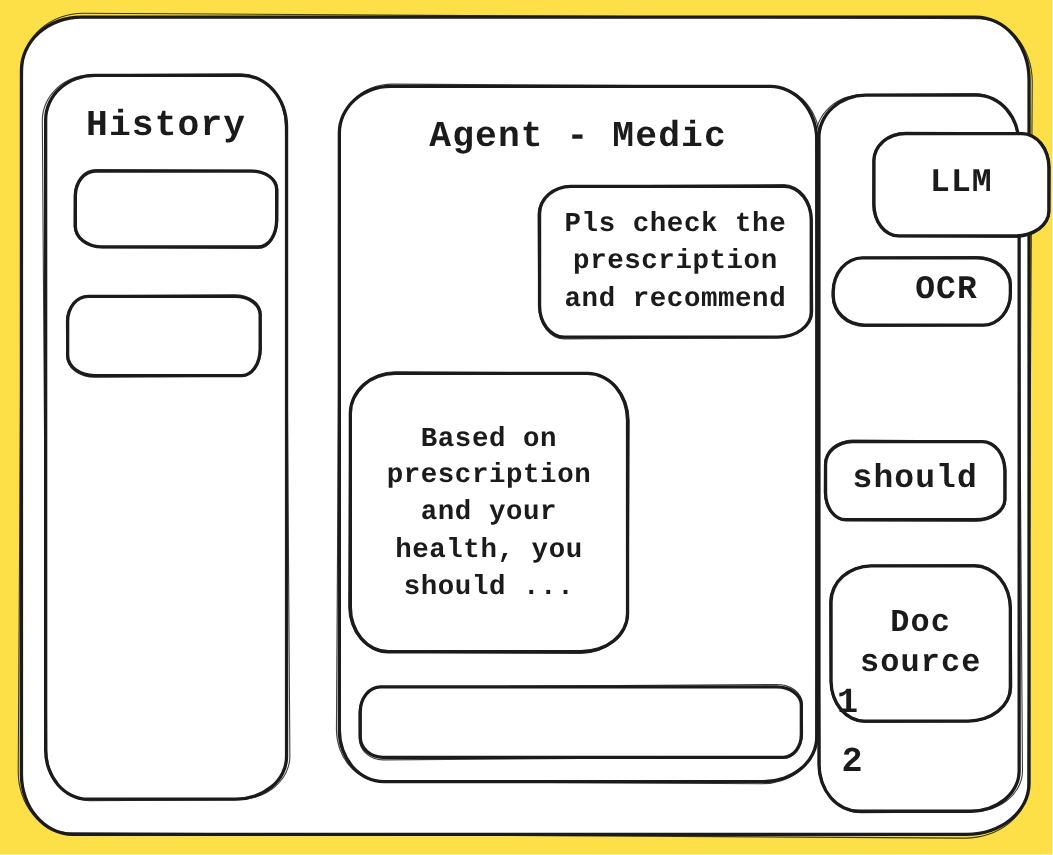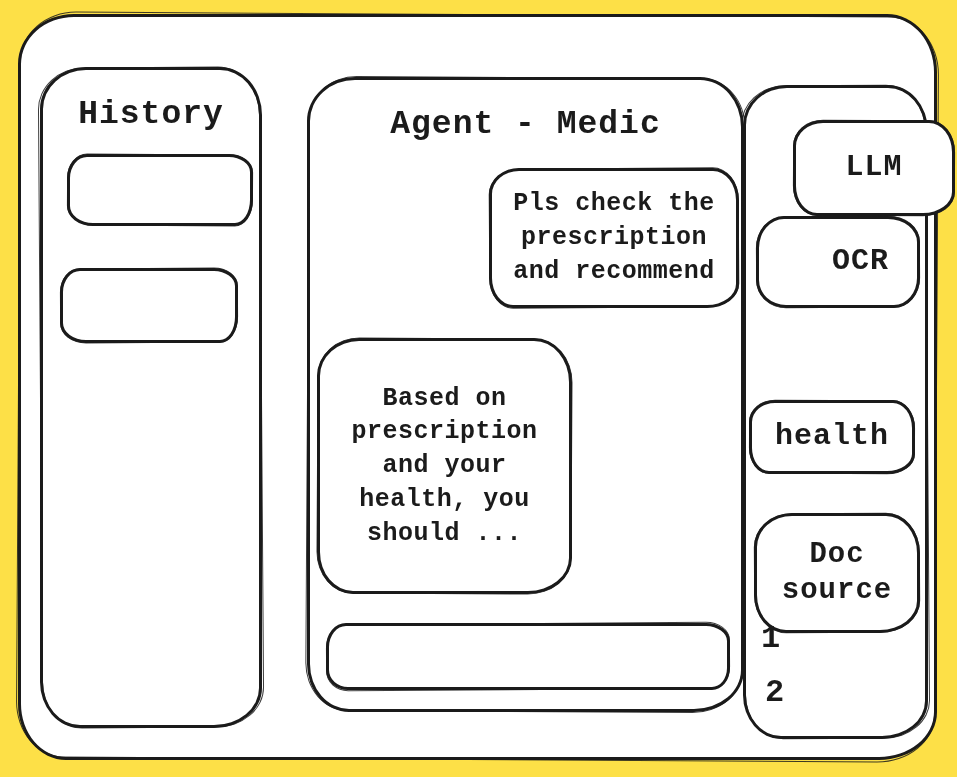--- a/index.html
+++ b/index.html
@@ -38,23 +38,23 @@
   .chat-input-bar input{
     position:absolute;inset:0;width:100%;height:100%;border:none;outline:none;background:transparent;
     font:inherit;color:inherit;padding:0 18px;box-sizing:border-box;
   }
   
   .tool-btn{
     display:flex;align-items:center;justify-content:center;text-align:center;
     font:inherit;font-size:30px;letter-spacing:1px;color:#1b1b1b;cursor:pointer;padding:0;line-height:1.25;
   }
   .tool-btn.llm{left:12px;top:32px;width:162px;height:96px;border-radius:30px 26px 32px 24px/26px 32px 24px 30px;margin-left:35px;}
-  .tool-btn.ocr{left:10px;top:128px;width:164px;height:92px;border-radius:28px 32px 26px 30px/32px 26px 30px 28px;padding-left:45px;}
+  .tool-btn.ocr{left:10px;top:145px;width:164px;height:64px;border-radius:28px 32px 26px 30px/32px 26px 30px 28px;padding-left:45px;}
   .tool-btn.params{left:3px;top:312px;width:166px;height:74px;border-radius:26px 22px 28px 20px/22px 28px 20px 26px;}
-  .tool-btn.doc{left:8px;top:425px;width:166px;height:120px;border-radius:38px 34px 40px 32px/34px 40px 32px 38px;font-size:29px;padding:0 14px;}
+  .tool-btn.doc{left:8px;top:425px;width:166px;height:144px;border-radius:38px 34px 40px 32px/34px 40px 32px 38px;font-size:29px;padding:0 14px;}
   
   .doc-num{position:absolute;font-size:32px;z-index:3;}
   .doc-num.n1{left:15px;top:532px;}
   .doc-num.n2{left:19px;top:586px;}
 </style>
 </head>
 <body>
 
 <div class="stage">
   <div class="sk frame">
@@ -74,20 +74,20 @@
         <span>Based on prescription and your health, you should ...</span>
       </div>
       <div class="sk skb chat-input-bar">
         <input type="text" value="" style="">
       </div>
     </main>
 
     <aside class="sk skb tools-panel">
       <button class="sk tool-btn llm">LLM</button>
       <button class="sk skb tool-btn ocr">OCR</button>
-      <button class="sk tool-btn params">health</button>
+      <button class="sk tool-btn params">should</button>
       <button class="sk skb tool-btn doc">Doc source</button>
       <div class="doc-num n1">1</div>
       <div class="doc-num n2">2</div>
     </aside>
 
   </div>
 </div>
 
 </body></html>

